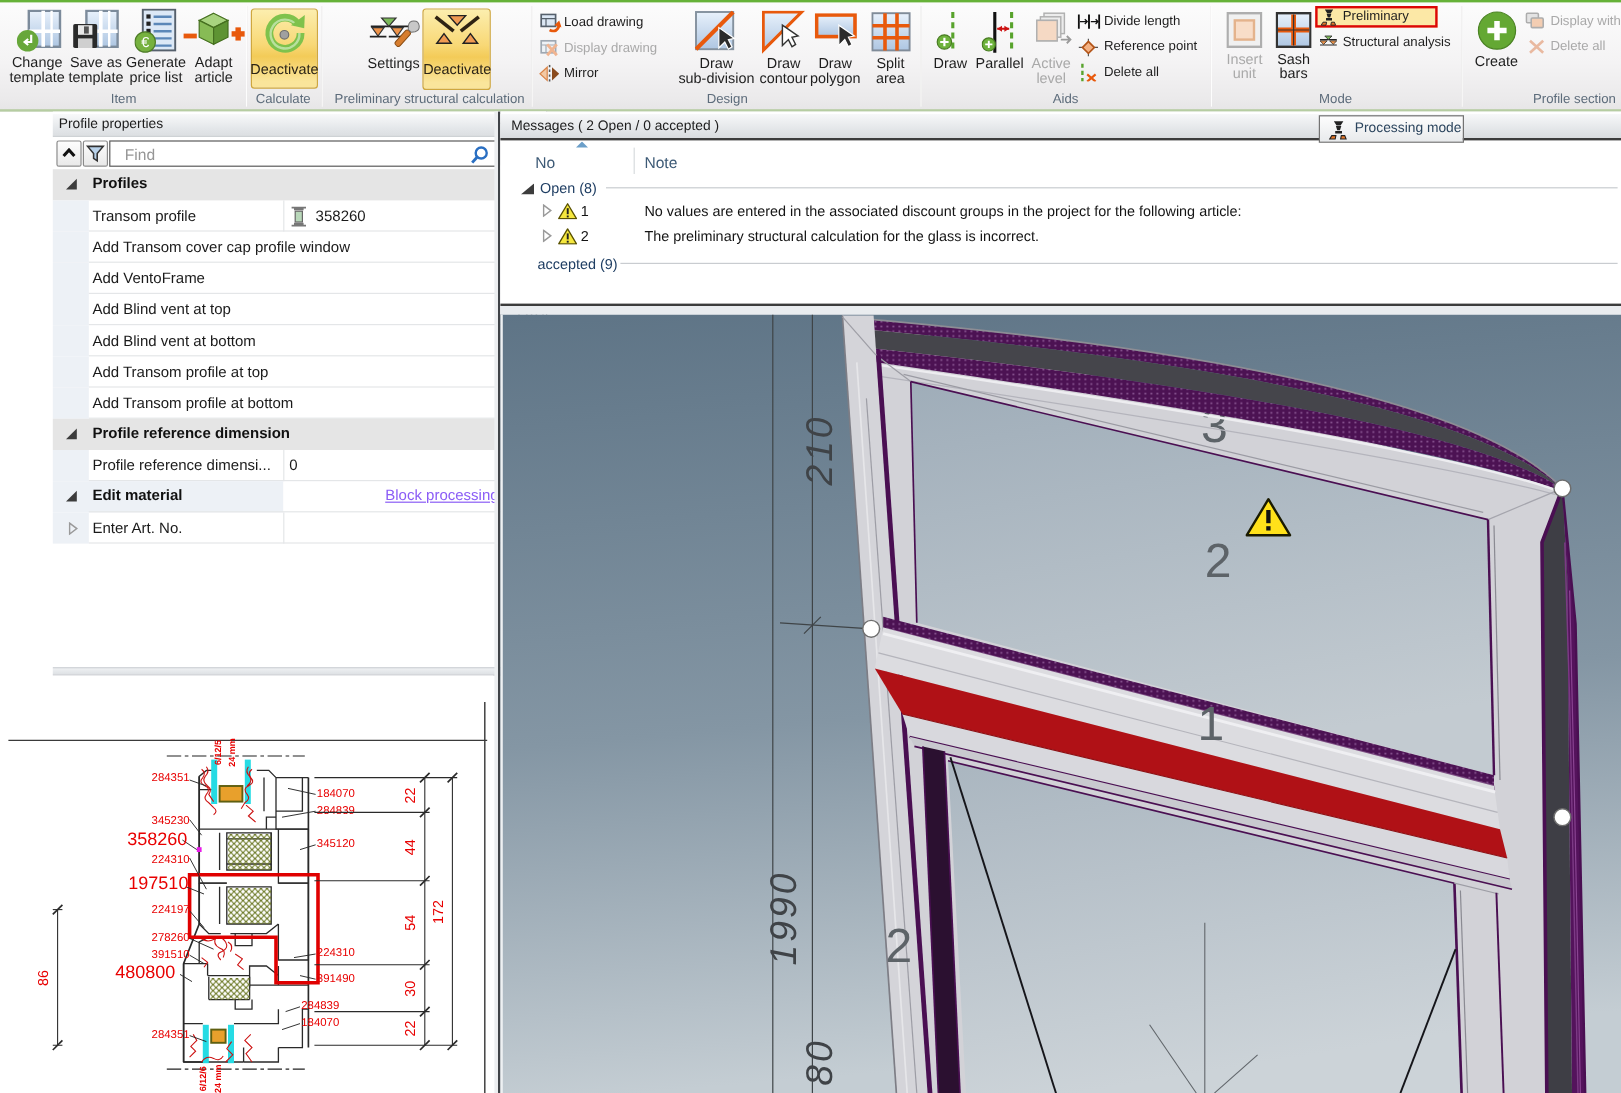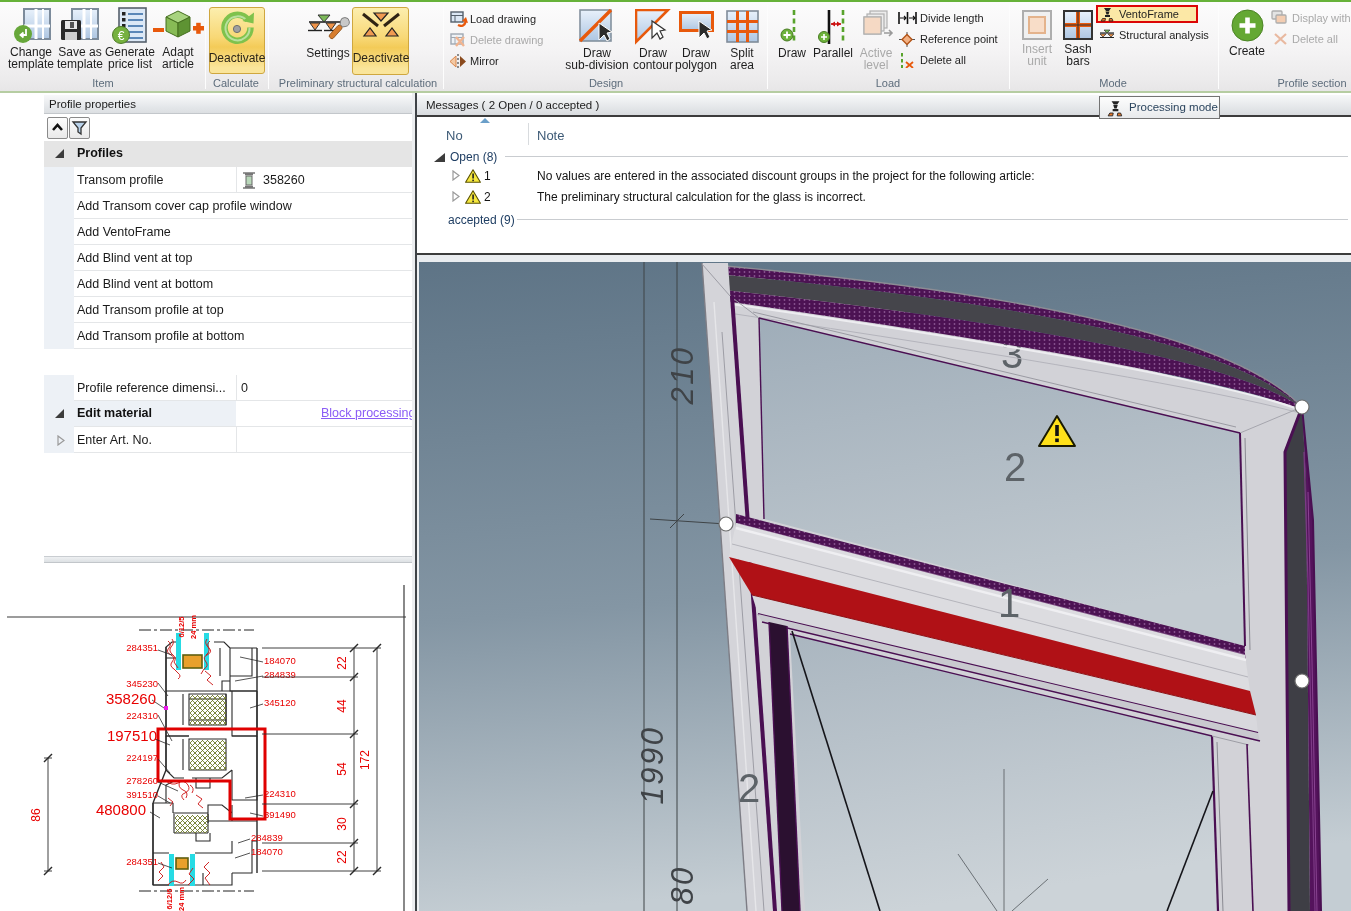--- a/index.html
+++ b/index.html
@@ -184,21 +184,21 @@
       <path d="M8 14 q 6 3 8 -4" fill="none" stroke="#e8590c" stroke-width="2.4"></path>
         <polygon points="16,6 18,12 12,10" fill="#e8590c"></polygon>
     </svg>
     <div class="small-item" style="left:470px;top:11px">Load drawing</div>
     <svg class="icon" style="left:450px;top:31px" width="18" height="15" viewBox="0 0 18 15">
       <rect x="1" y="1" width="12" height="10" fill="#eef2f6" stroke="#9fa8b2" stroke-width="1.4"></rect>
       <line x1="1" y1="4.5" x2="13" y2="4.5" stroke="#9fa8b2" stroke-width="1"></line>
         <line x1="5" y1="4.5" x2="5" y2="11" stroke="#9fa8b2" stroke-width="1"></line>
       <path d="M6 4 l8 9 m0 -9 l-8 9" stroke="#f0b490" stroke-width="2.4"></path>
     </svg>
-    <div class="small-item disab" style="left:470px;top:32px">Delete drawing</div>
+    <div class="small-item disab" style="left:470px;top:32px">Display drawing</div>
     <svg class="icon" style="left:449px;top:52px" width="18" height="15" viewBox="0 0 18 15">
       <line x1="9" y1="0" x2="9" y2="15" stroke="#555" stroke-width="1.3" stroke-dasharray="2 2"></line>
       <polygon points="7,2 7,13 1,7.5" fill="#f3c9a4" stroke="#d9854a" stroke-width="1"></polygon>
       <polygon points="11,2 11,13 17,7.5" fill="#8a4a1d"></polygon>
     </svg>
     <div class="small-item" style="left:470px;top:53px">Mirror</div>
     <svg class="icon" style="left:579px;top:7px" width="36" height="36" viewBox="0 0 36 36">
       <rect x="1" y="1" width="31" height="31" fill="url(#pane)" stroke="#84919e" stroke-width="1.6"></rect>
       <line x1="1" y1="32" x2="32" y2="1" stroke="#e8590c" stroke-width="3.4"></line>
       <polygon points="20,14 20,31 25,26 28,32 31,30 28,24 33,23" fill="#2b2b2b" stroke="#fff" stroke-width="1"></polygon>
@@ -264,21 +264,21 @@
       <line x1="9" y1="0" x2="9" y2="15" stroke="#555" stroke-width="1"></line>
         <line x1="1" y1="7.5" x2="17" y2="7.5" stroke="#555" stroke-width="1"></line>
       <rect x="5.5" y="4" width="7" height="7" transform="rotate(45 9 7.5)" fill="#f3b183" stroke="#b35418" stroke-width="1.4"></rect>
     </svg>
     <div class="small-item" style="left:920px;top:31px">Reference point</div>
     <svg class="icon" style="left:898px;top:51px" width="18" height="15" viewBox="0 0 18 15">
       <line x1="4" y1="0" x2="4" y2="15" stroke="#58a32c" stroke-width="2" stroke-dasharray="3.5 2.5"></line>
       <path d="M8 9 l7 6 m0 -6 l-7 6" stroke="#e8590c" stroke-width="1.8"></path>
     </svg>
     <div class="small-item" style="left:920px;top:52px">Delete all</div>
-    <div class="glabel" style="left:855px;width:66px">Load</div>
+    <div class="glabel" style="left:855px;width:66px">Aids</div>
     <div class="gsep" style="left:1009px"></div>
 
     <svg class="icon" style="left:1022px;top:8px" width="30" height="30" viewBox="0 0 30 30">
       <rect x="1" y="1" width="28" height="28" fill="#f0f0f0" stroke="#aeaeae" stroke-width="2"></rect>
       <rect x="7" y="7" width="16" height="16" fill="#f8ddc8" stroke="#e4b38c" stroke-width="2"></rect>
     </svg>
     <div class="blabel disab" style="left:1015px;top:42px;width:44px">Insert<br>unit</div>
     <svg class="icon" style="left:1063px;top:8px" width="30" height="30" viewBox="0 0 30 30">
       <rect x="1" y="1" width="28" height="28" fill="url(#pane)" stroke="#333" stroke-width="2"></rect>
       <line x1="15" y1="2" x2="15" y2="28" stroke="#e8590c" stroke-width="4"></line>
@@ -286,21 +286,21 @@
       <line x1="15" y1="2" x2="15" y2="28" stroke="#333" stroke-width="1"></line>
       <line x1="2" y1="15" x2="28" y2="15" stroke="#333" stroke-width="1"></line>
     </svg>
     <div class="blabel" style="left:1056px;top:42px;width:44px">Sash<br>bars</div>
     <div class="abs" style="left:1096px;top:3px;width:102px;height:18px;background:#fce8a6;border:2.5px solid #dc0606"></div>
     <svg class="icon" style="left:1100px;top:5px" width="15" height="15" viewBox="0 0 15 15">
       <path d="M4 1 h7 l-2 3 h-3 z M5.5 4.5 h4 l-1 3 h-2 z M5 8 h5 v2 h-5 z" fill="#222"></path>
       <polygon points="1,14 5,14 5.5,11.5 2.5,11.5" fill="#e8782a" stroke="#222" stroke-width="0.8"></polygon>
       <polygon points="9,14 13,14 12,11.5 9.5,11.5" fill="#e8782a" stroke="#222" stroke-width="0.8"></polygon>
     </svg>
-    <div class="small-item" style="left:1119px;top:6px">VentoFrame</div>
+    <div class="small-item" style="left:1119px;top:6px">Preliminary</div>
     <svg class="icon" style="left:1100px;top:27px" width="16" height="14" viewBox="0 0 16 14">
       <line x1="0" y1="4" x2="14" y2="4" stroke="#222" stroke-width="1.2"></line>
       <polygon points="4,1 10,1 7,4" fill="#7cb95a" stroke="#333" stroke-width="0.7"></polygon>
       <polygon points="0,8 6,8 3,5" fill="#ef9349" stroke="#333" stroke-width="0.7" transform="rotate(180 3 6.5)"></polygon>
       <polygon points="8,8 14,8 11,5" fill="#ef9349" stroke="#333" stroke-width="0.7" transform="rotate(180 11 6.5)"></polygon>
       <line x1="0" y1="8.5" x2="14" y2="8.5" stroke="#222" stroke-width="1"></line>
     </svg>
     <div class="small-item" style="left:1119px;top:27px">Structural analysis</div>
     <div class="glabel" style="left:1080px;width:66px">Mode</div>
     <div class="gsep" style="left:1218px"></div>
@@ -329,20 +329,26 @@
       <svg class="abs" style="right:8px;top:3px" width="10" height="13" viewBox="0 0 10 13">
         <path d="M2 1 h6 v6 h-6 z M1 7.5 h8 M5 7.5 v5" stroke="#555" stroke-width="1.4" fill="none"></path>
       </svg>
     </div>
     <div class="toolbtn" style="left:3px;width:21px"><svg width="19" height="20" viewBox="0 0 19 20">
           <path d="M5 12 l4.5 -5 4.5 5" stroke="#111" stroke-width="2.6" fill="none"></path>
         </svg></div>
     <div class="toolbtn" style="left:25px;width:21px"><svg width="19" height="20" viewBox="0 0 19 20">
           <path d="M3 4 h13 l-5 6 v6 l-3 -2 v-4 z" fill="#b9d2ea" stroke="#333" stroke-width="1.3"></path>
         </svg></div>
+    <div id="findbox">Find
+      <svg class="abs" style="right:6px;top:3px" width="16" height="16" viewBox="0 0 16 16">
+        <circle cx="9" cy="6.5" r="4.6" fill="none" stroke="#2a6fc2" stroke-width="2"></circle>
+        <line x1="5.5" y1="10" x2="1.5" y2="14.5" stroke="#2a6fc2" stroke-width="2.4"></line>
+      </svg>
+    </div>
     <div class="toolbtn" style="left:373px;width:19px"><svg width="17" height="20" viewBox="0 0 17 20">
           <polygon points="6,5 12,10 6,15" fill="#333"></polygon>
         </svg></div>
 
     <div id="pgrid" class="abs" style="left:0;top:48px;width:411px;height:414px">
       <div class="grow ghead" style="top:0">
           <div class="coll"></div>
           <div class="gheadtxt">Profiles</div>
         </div>
       <div class="grow" style="top:26px">
@@ -421,20 +427,24 @@
           <div class="gindent"></div>
           <div class="glabeltxt">Add Transom profile at bottom</div>
         <div class="dotbtn"><svg width="19" height="20" viewBox="0 0 19 20">
               <polygon points="7,3 13,7.5 7,12" fill="#2b1d11"></polygon>
               <circle cx="6" cy="15.5" r="1.4" fill="#222"></circle>
               <circle cx="10" cy="15.5" r="1.4" fill="#222"></circle>
               <circle cx="14" cy="15.5" r="1.4" fill="#222"></circle>
             </svg></div>
         <div class="rowline" style="top:25px"></div>
       </div>
+      <div class="grow ghead" style="top:208px">
+          <div class="coll"></div>
+          <div class="gheadtxt">Profile reference dimension</div>
+        </div>
       <div class="grow" style="top:234px">
           <div class="gindent"></div>
           <div class="glabeltxt">Profile reference dimensi...</div>
         <div class="abs" style="left:192px;top:0;width:1px;height:26px;background:#e4e6e8"></div>
         <div class="glabeltxt" style="left:197px">0</div>
         <div class="dotbtn"><svg width="19" height="20" viewBox="0 0 19 20">
               <polygon points="7,3 13,7.5 7,12" fill="#2b1d11"></polygon>
               <circle cx="6" cy="15.5" r="1.4" fill="#222"></circle>
               <circle cx="10" cy="15.5" r="1.4" fill="#222"></circle>
               <circle cx="14" cy="15.5" r="1.4" fill="#222"></circle>

